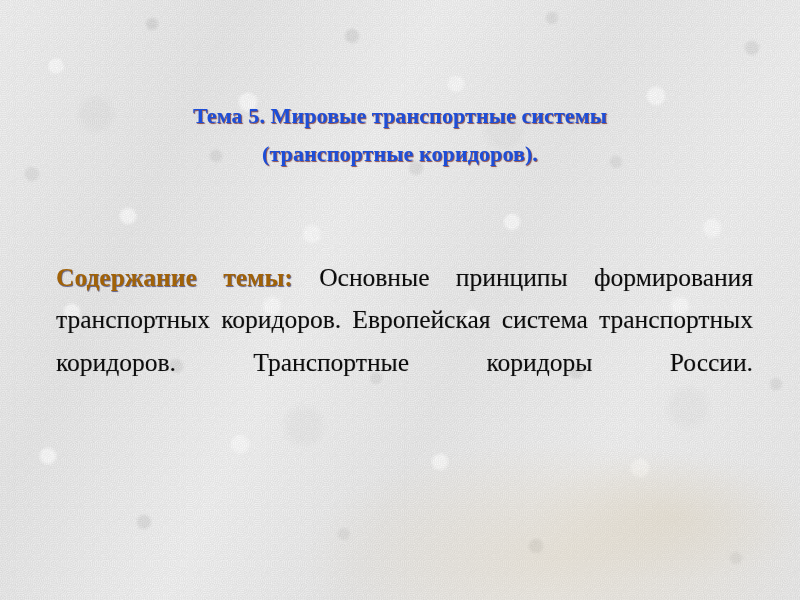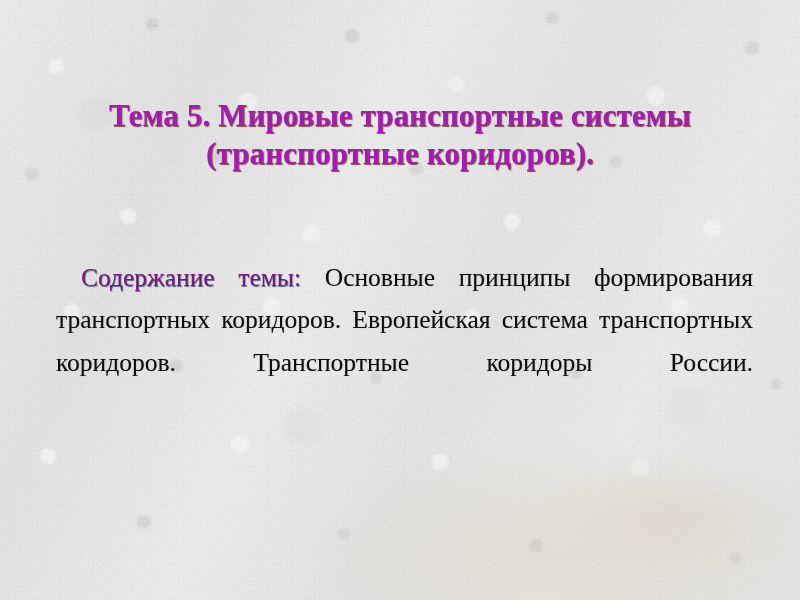--- a/index.html
+++ b/index.html
@@ -113,24 +113,24 @@
   #title-block {
     position: absolute;
     left: 60px;
     top: 97px;
     width: 680px;
     text-align: center;
   }
 
   .title-line {
     display: block;
-    color: #a21caf;
+    color: #1d4ed8;
     font-family: "Liberation Serif", "DejaVu Serif", serif;
     font-weight: bold;
-    font-size: 31px;
+    font-size: 22px;
     line-height: 38px;
     letter-spacing: .1px;
     white-space: nowrap;
     text-shadow:
       0.7px 0.7px 0 rgba(110,20,20,.55),
       1.1px 1.1px 1.4px rgba(80,10,10,.30);
   }
 
   
   #body-block {
@@ -147,26 +147,25 @@
   }
 
   #body-block::after {
     content: "";
     display: inline-block;
     width: 100%;
     height: 0;
   }
 
   .lead {
-    color: #701a75;
-    font-weight: normal;
+    color: #a16207;
+    font-weight: bold;
     text-shadow:
       0.6px 0.6px 0 rgba(20,20,90,.45),
       1px 1px 1.2px rgba(10,10,70,.25);
-    margin-left: 25px;
   }
 
   .body-text {
     color: #0d0d0d;
     text-shadow: 0.4px 0.4px 0.8px rgba(60,60,60,.35);
   }
 </style>
 </head>
 <body>
 

